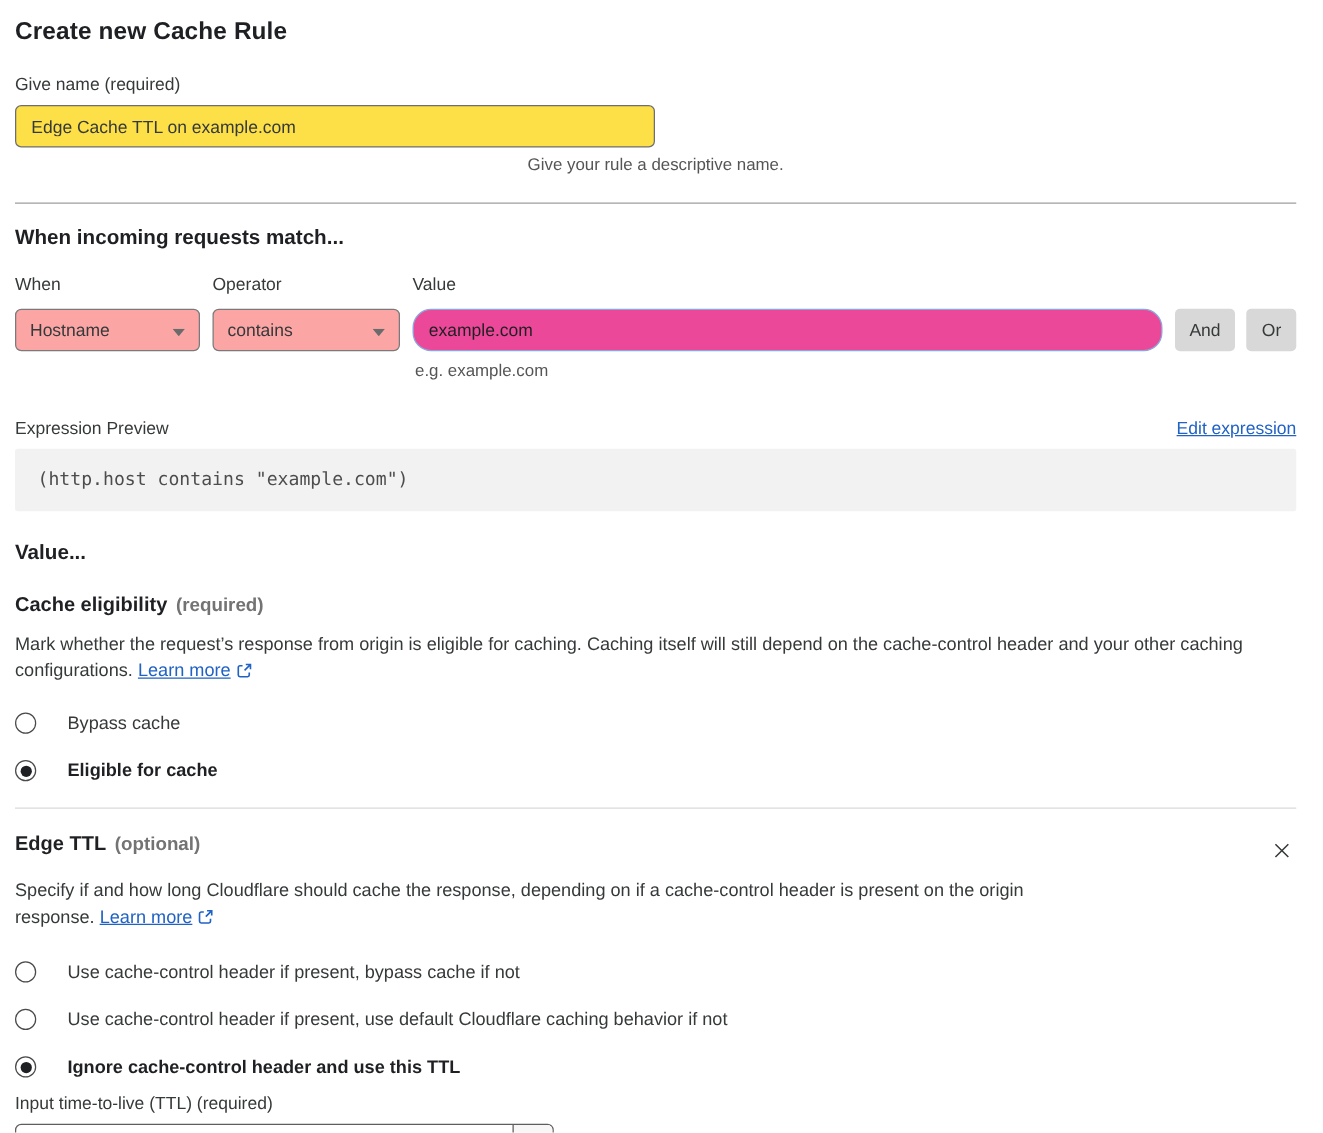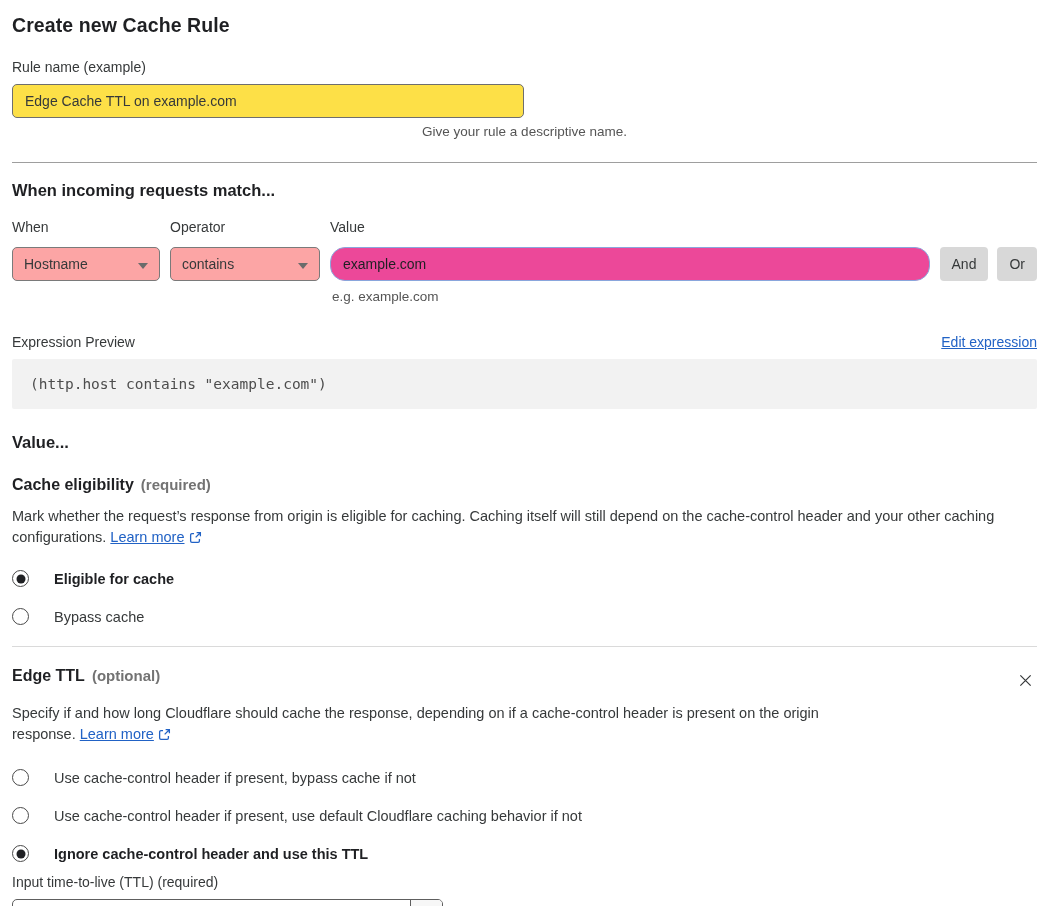--- a/index.html
+++ b/index.html
@@ -89,21 +89,21 @@
   }
   .mt8{margin-top:8px;} .mt6{margin-top:6px;text-align:center;} .mt21{margin-top:21px;}
 </style>
 </head>
 <body>
 
 
 
 <h1 class="page-title">Create new Cache Rule</h1>
 
-<label class="field-label mt21" style="display:block;margin-top:22px;">Rule name (example)</label>
+<label class="field-label mt21" style="display:block;margin-top:22px;">Give name (required)</label>
 <input class="text-input mt8" style="margin-top: 9px;" type="text" value="Edge Cache TTL on example.com">
 <div class="helper mt6">Give your rule a descriptive name.</div>
 
 <hr class="divider">
 
 <h2 class="section-heading" style="margin-top:18px;">When incoming requests match...</h2>
 
 <div class="match-grid">
   <div class="col-field">
     <span class="field-label">When</span>
@@ -145,27 +145,27 @@
 <h2 class="section-heading then-heading">Value...</h2>
 
 <div class="subsection">
   <h3 class="section-heading" style="font-size:16px;"><span>Cache eligibility</span><span class="qualifier">(required)</span></h3>
   <p class="desc"><span>Mark whether the request’s response from origin is eligible for caching. Caching itself will still depend on the cache-control header and your other caching configurations.</span>
     <a class="link">Learn more</a><span class="ext-icon"><svg width="13" height="13" viewBox="0 0 16 16">
           <path d="M6.2 3.2H3.6A1.6 1.6 0 0 0 2 4.8v7.6A1.6 1.6 0 0 0 3.6 14h7.6a1.6 1.6 0 0 0 1.6-1.6V9.8" fill="none" stroke="currentColor" stroke-width="1.6"></path>
           <path d="M9.4 2H14v4.6M13.6 2.4 8.2 7.8" fill="none" stroke="currentColor" stroke-width="1.6"></path>
         </svg></span></p>
   <div class="radio-group">
+    <div class="radio-row">
+      <span class="radio"></span>
+      <span class="radio-label">Bypass cache</span>
+    </div>
     <div class="radio-row on">
       <span class="radio on"></span>
       <span class="radio-label">Eligible for cache</span>
-    </div>
-    <div class="radio-row">
-      <span class="radio"></span>
-      <span class="radio-label">Bypass cache</span>
     </div>
   </div>
 </div>
 
 <hr class="divider light" style="margin-top:5px;">
 
 <div class="subsection" style="margin-top:20px;">
   <div class="edge-header">
     <h3 class="section-heading" style="font-size:16px;"><span>Edge TTL</span><span class="qualifier">(optional)</span></h3>
     <button class="close-btn"><svg width="15" height="15" viewBox="0 0 16 16">

